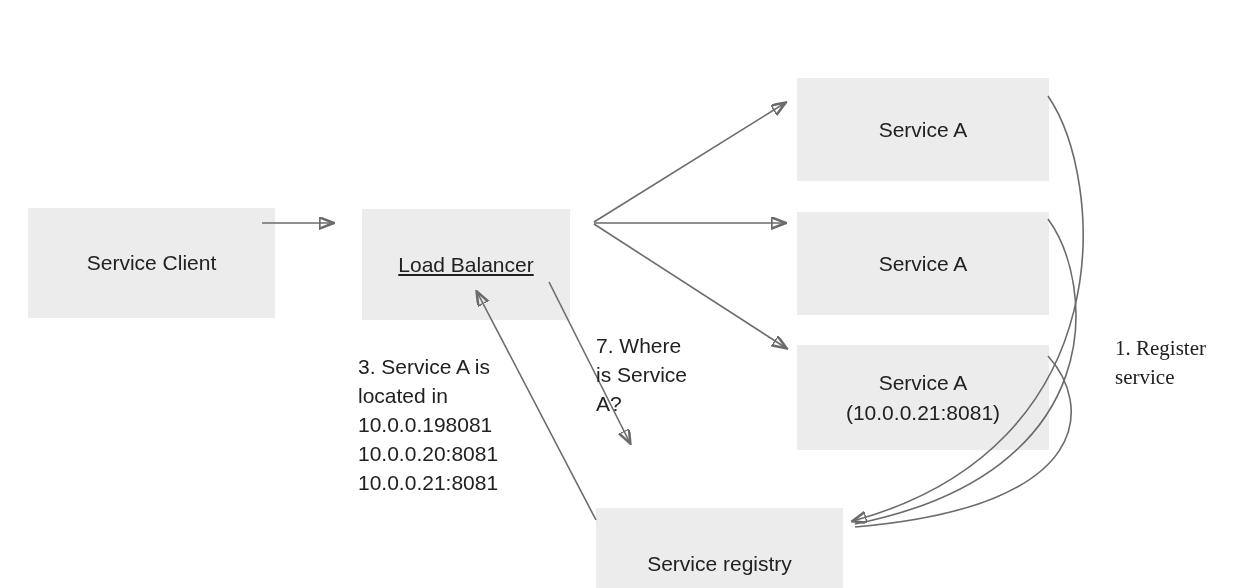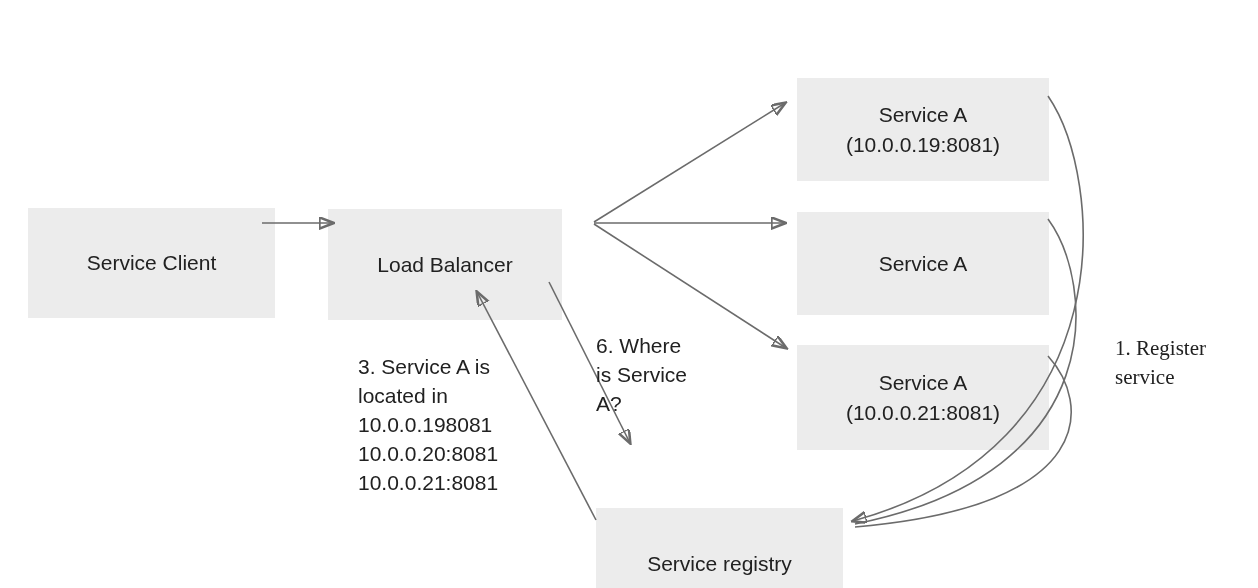--- a/index.html
+++ b/index.html
@@ -31,21 +31,21 @@
     flex-direction: column;
     align-items: center;
     justify-content: center;
     text-align: center;
     font-size: 21px;
     line-height: 30px;
     z-index: 1;
     margin-top: 40px;
   }
   .node-service-client   { left: 28px;  top: 168px; width: 247px; height: 110px; }
-  .node-load-balancer    { left: 328px; top: 169px; width: 234px; height: 111px; }
+  .node-load-balancer    { left: 362px; top: 169px; width: 208px; height: 111px; text-decoration: underline; }
   .node-service-a-1      { left: 797px; top: 38px;  width: 252px; height: 103px; }
   .node-service-a-2      { left: 797px; top: 172px; width: 252px; height: 103px; }
   .node-service-a-3      { left: 797px; top: 305px; width: 252px; height: 105px; }
   .node-service-registry { left: 596px; top: 468px; width: 247px; height: 112px; }
   .annotation {
     position: absolute;
     font-size: 21px;
     line-height: 29px;
     white-space: pre-line;
     z-index: 3;
@@ -83,21 +83,20 @@
   <div class="node node-service-client">
     <span>Service Client</span>
   </div>
 
   <div class="node node-load-balancer">
     <span>Load Balancer</span>
   </div>
 
   <div class="node node-service-a-1">
     <span>Service A</span>
-    <span>(10.0.0.19:8081)</span>
   </div>
 
   <div class="node node-service-a-2">
     <span>Service A</span>
   </div>
 
   <div class="node node-service-a-3">
     <span>Service A</span>
     <span>(10.0.0.21:8081)</span>
   </div>
@@ -105,20 +104,20 @@
   <div class="node node-service-registry">
     <span>Service registry</span>
   </div>
 
   <div class="annotation annotation-located">3. Service A is
 located in
 10.0.0.198081
 10.0.0.20:8081
 10.0.0.21:8081</div>
 
-  <div class="annotation annotation-where">6. Where
+  <div class="annotation annotation-where">7. Where
 is Service
 A?</div>
 
   <div class="annotation annotation-register">1. Register
 service</div>
 
 </div>
 
 </body></html>

